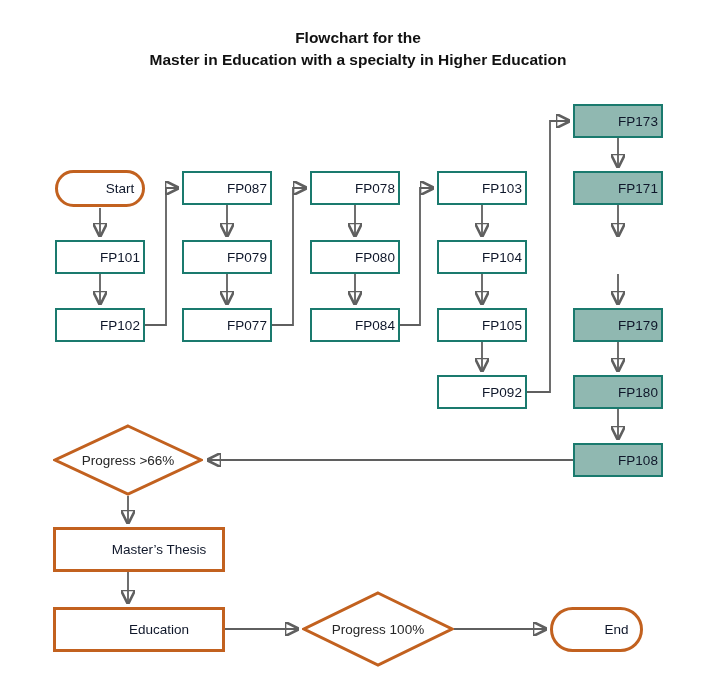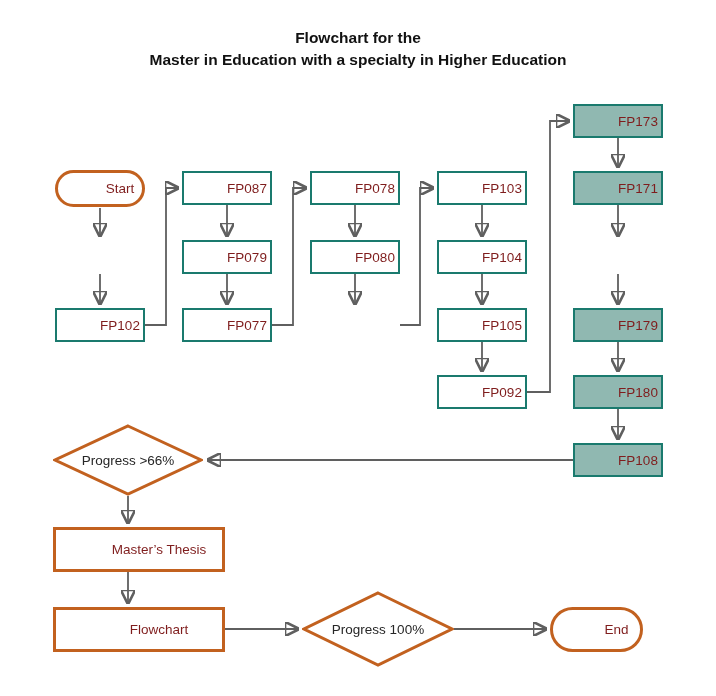--- a/index.html
+++ b/index.html
@@ -8,21 +8,21 @@
     font-family:"Liberation Sans",sans-serif;
   }
   .title{
     position:absolute;top:27px;left:0;width:716px;text-align:center;
     font-weight:bold;font-size:15.5px;line-height:22px;color:#111;
   }
   .edges{position:absolute;left:0;top:0;width:716px;height:696px;}
   .edges path{fill:none;stroke:var(--arrow,#5f5f5f);stroke-width:1.8px;}
   .node{
     position:absolute;display:flex;align-items:center;justify-content:center;
-    box-sizing:border-box;font-size:13.5px;color:#7f1d1d;background:#fff;padding-left:40px;
+    box-sizing:border-box;font-size:13.5px;color:#0f172a;background:#fff;padding-left:40px;
   }
   .box{width:90px;height:34px;border:2px solid var(--teal-border,#1a7a6e);}
   .fill{background:var(--teal-fill,#90b8b1);}
   .pill{border:3px solid var(--orange,#c2611f);border-radius:20px;}
   .start{width:90px;height:37px;}
   .end{width:93px;height:45px;border-radius:23px;}
   .obox{border:3px solid var(--orange,#c2611f);width:172px;height:45px;}
   .dwrap{position:absolute;display:flex;align-items:center;justify-content:center;}
   .dwrap svg{position:absolute;left:0;top:0;}
   .dlabel{position:relative;font-size:13.5px;color:#262626;z-index:1;}
@@ -62,28 +62,30 @@
     <path d="M618,342 L618,371" marker-end="url(#ah)"></path>
     <path d="M618,409 L618,439" marker-end="url(#ah)"></path>
     <path d="M573,460 L208,460" marker-end="url(#ah)"></path>
     <path d="M128,496 L128,523" marker-end="url(#ah)"></path>
     <path d="M128,572 L128,603" marker-end="url(#ah)"></path>
     <path d="M206,629 L298,629" marker-end="url(#ah)"></path>
     <path d="M454,629 L546,629" marker-end="url(#ah)"></path>
   </svg>
 
   <div class="node pill start" style="left:55px;top:170px">Start</div>
+  <div class="node box" style="left:55px;top:240px">FP101</div>
   <div class="node box" style="left:55px;top:308px">FP102</div>
 
   <div class="node box" style="left:182px;top:171px">FP087</div>
   <div class="node box" style="left:182px;top:240px">FP079</div>
   <div class="node box" style="left:182px;top:308px">FP077</div>
 
   <div class="node box" style="left:310px;top:171px">FP078</div>
   <div class="node box" style="left:310px;top:240px">FP080</div>
+  <div class="node box" style="left:310px;top:308px">FP084</div>
 
   <div class="node box" style="left:437px;top:171px">FP103</div>
   <div class="node box" style="left:437px;top:240px">FP104</div>
   <div class="node box" style="left:437px;top:308px">FP105</div>
   <div class="node box" style="left:437px;top:375px">FP092</div>
 
   <div class="node box fill" style="left:573px;top:104px">FP173</div>
   <div class="node box fill" style="left:573px;top:171px">FP171</div>
   <div class="node box fill" style="left:573px;top:308px">FP179</div>
   <div class="node box fill" style="left:573px;top:375px">FP180</div>
@@ -91,21 +93,21 @@
 
   <div class="dwrap" style="left:53px;top:424px;width:150px;height:72px">
     <svg width="150" height="72" viewBox="0 0 150 72">
       <polygon points="75,2 148,36 75,70 2,36" fill="#ffffff" stroke="#c2611f" stroke-width="3" stroke-linejoin="miter"></polygon>
     </svg>
     <span class="dlabel">Progress &gt;66%</span>
   </div>
 
   <div class="node obox" style="left:53px;top:527px">Master’s Thesis</div>
 
-  <div class="node obox" style="left:53px;top:607px">Flowchart</div>
+  <div class="node obox" style="left:53px;top:607px">Education</div>
 
   <div class="dwrap" style="left:302px;top:591px;width:152px;height:76px">
     <svg width="152" height="76" viewBox="0 0 152 76">
       <polygon points="76,2 150,38 76,74 2,38" fill="#ffffff" stroke="#c2611f" stroke-width="3" stroke-linejoin="miter"></polygon>
     </svg>
     <span class="dlabel">Progress 100%</span>
   </div>
 
   <div class="node pill end" style="left:550px;top:607px">End</div>
 

